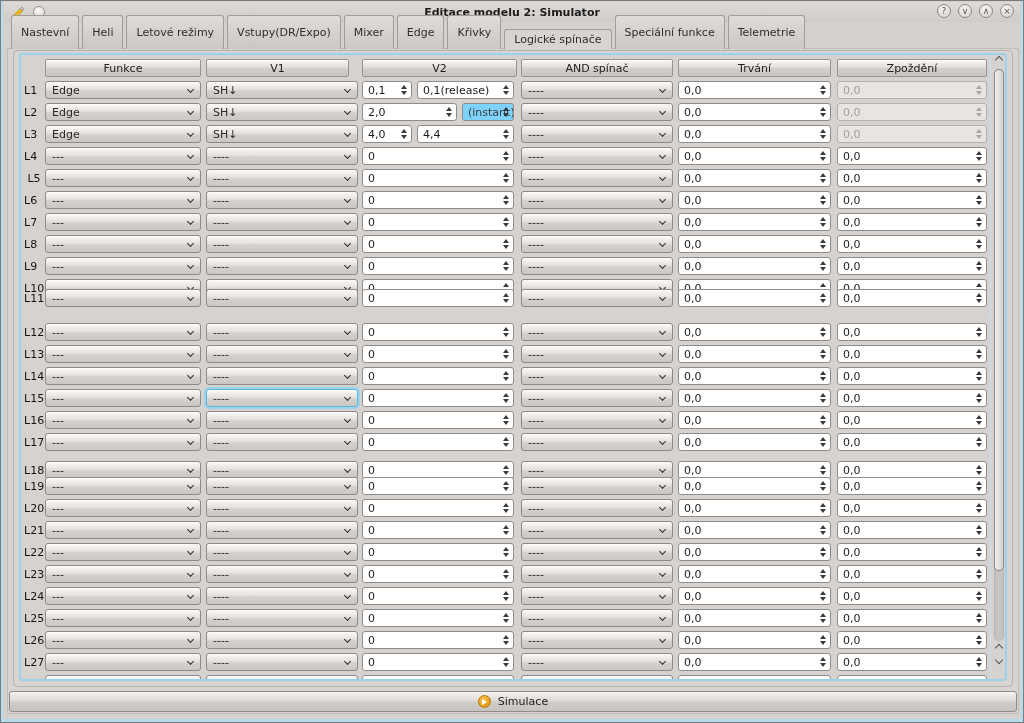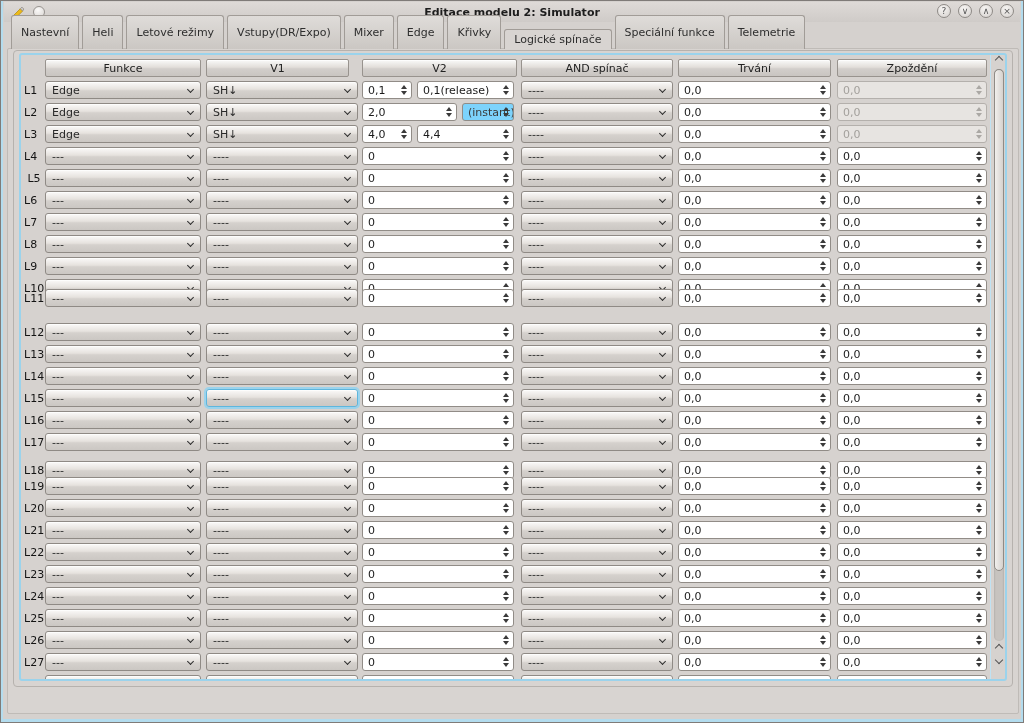--- a/index.html
+++ b/index.html
@@ -1152,14 +1152,20 @@
       </div>
       <div class="sb-btn" style="top:590px">
           <div class="sb-chev up"></div>
         </div>
       <div class="sb-btn" style="top:602px">
           <div class="sb-chev dn"></div>
         </div>
     </div>
   </div>
 
+  <button class="simulate">
+    <span class="play-circ">
+        <span class="play-tri"></span>
+      </span>
+    <span>Simulace</span>
+  </button>
 
 </div>
 
 </body></html>

